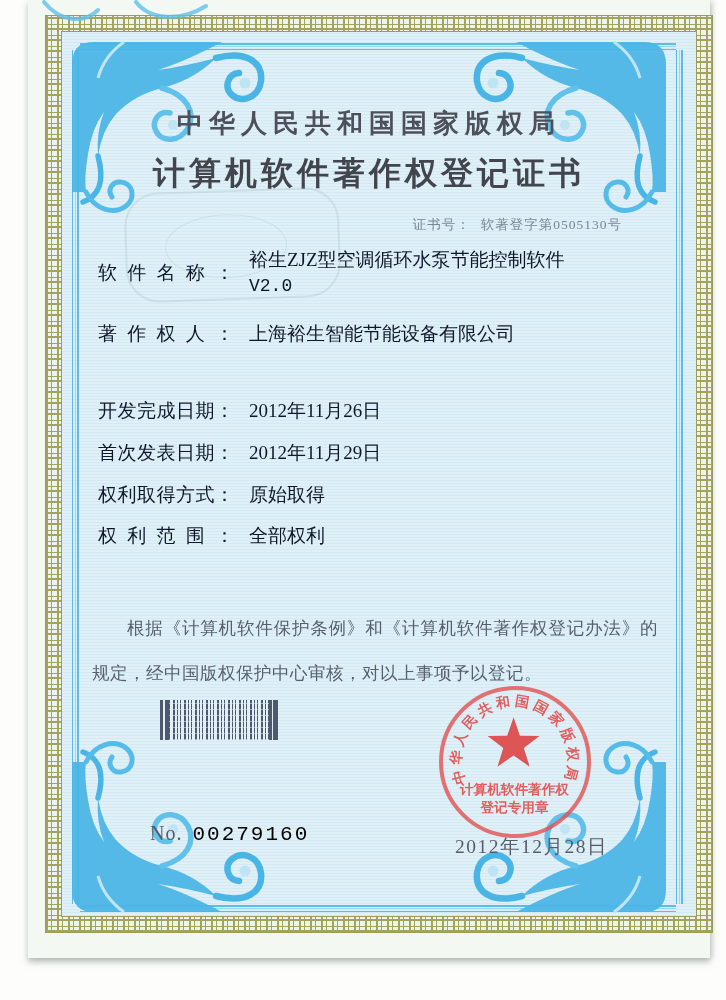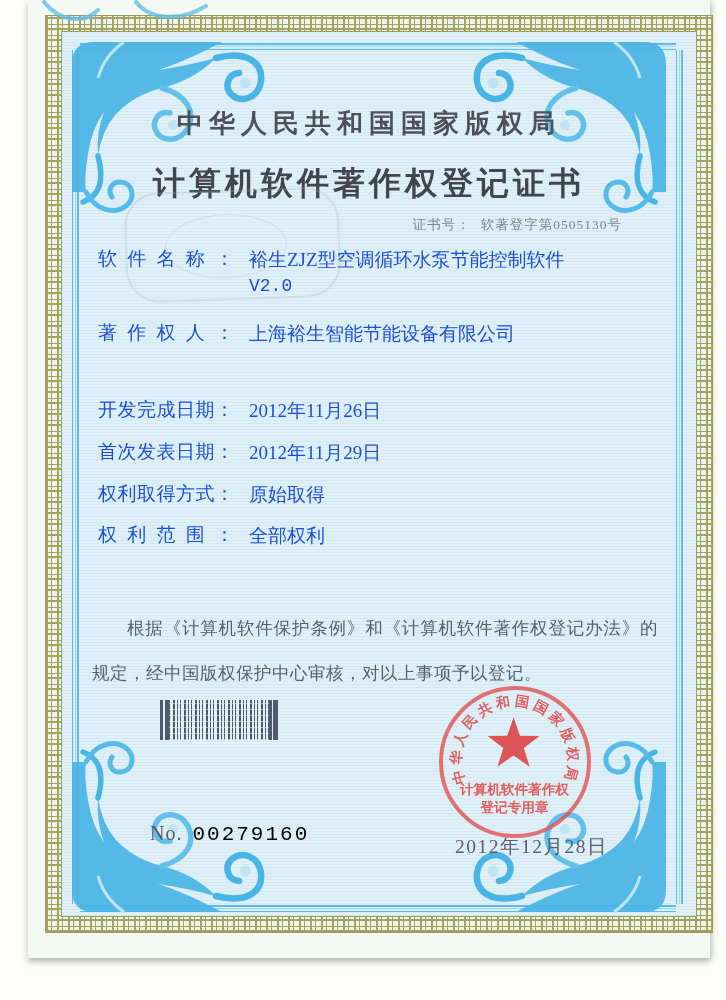--- a/index.html
+++ b/index.html
@@ -37,41 +37,41 @@
   .blue-strip.h { height:8px; background:repeating-linear-gradient(0deg, #58bde9 0 1.5px, rgba(255,255,255,.0) 1.5px 3px, #9ad7f1 3px 4px, rgba(255,255,255,0) 4px 5.5px, #58bde9 5.5px 7px, rgba(255,255,255,0) 7px 8px); }
   .blue-strip.v { width:8px;  background:repeating-linear-gradient(90deg, #58bde9 0 1.5px, rgba(255,255,255,.0) 1.5px 3px, #9ad7f1 3px 4px, rgba(255,255,255,0) 4px 5.5px, #58bde9 5.5px 7px, rgba(255,255,255,0) 7px 8px); }
   .ornaments { position:absolute; left:0; top:0; width:682px; height:958px; pointer-events:none; }
   
   .authority {
     position:absolute; left:0; top:106px; width:100%;
     text-align:center; font-size:26px; letter-spacing:6px; font-weight:700;
     color:#4d505a;
   }
   .cert-title {
-    position:absolute; left:0; top:162px; width:100%;
+    position:absolute; left:0; top:152px; width:100%;
     text-align:center; font-size:32px; letter-spacing:4px; font-weight:700;
     color:#43454e;
   }
   .cert-no-line {
     position:absolute; top:216px; right:88px;
     font-size:13.5px; color:#7b8593; letter-spacing:1px;
     display:flex; gap:10px;
   }
   
   .watermark {
     position:absolute; left:97px; top:190px; width:215px; height:110px;
     border:2px solid rgba(150,175,190,.25); border-radius:34px;
     transform:rotate(-2deg);
   }
   .watermark::after {
     content:""; position:absolute; left:38px; top:22px; width:120px; height:62px;
     border:1.5px solid rgba(150,175,190,.22); border-radius:50%;
   }
   
-  .field-row { position:absolute; left:70px; display:flex; font-size:19px; color:#1d4ed8; }
+  .field-row { position:absolute; left:70px; display:flex; font-size:19px; color:#0f172a;align-items:center; }
   .field-label { width:136px; text-align:justify; text-align-last:justify; flex:none; letter-spacing:0; }
   .field-value { margin-left:15px; width:400px; line-height:27px; }
   .field-value2 { font-family:"Liberation Mono", monospace; font-size:18px; }
   
   .statement {
     position:absolute; left:64px; top:606px; width:566px;
     font-size:17.5px; line-height:45px; color:#565f6e;
     text-indent:2em; letter-spacing:0.5px; text-align:justify;
   }
   

